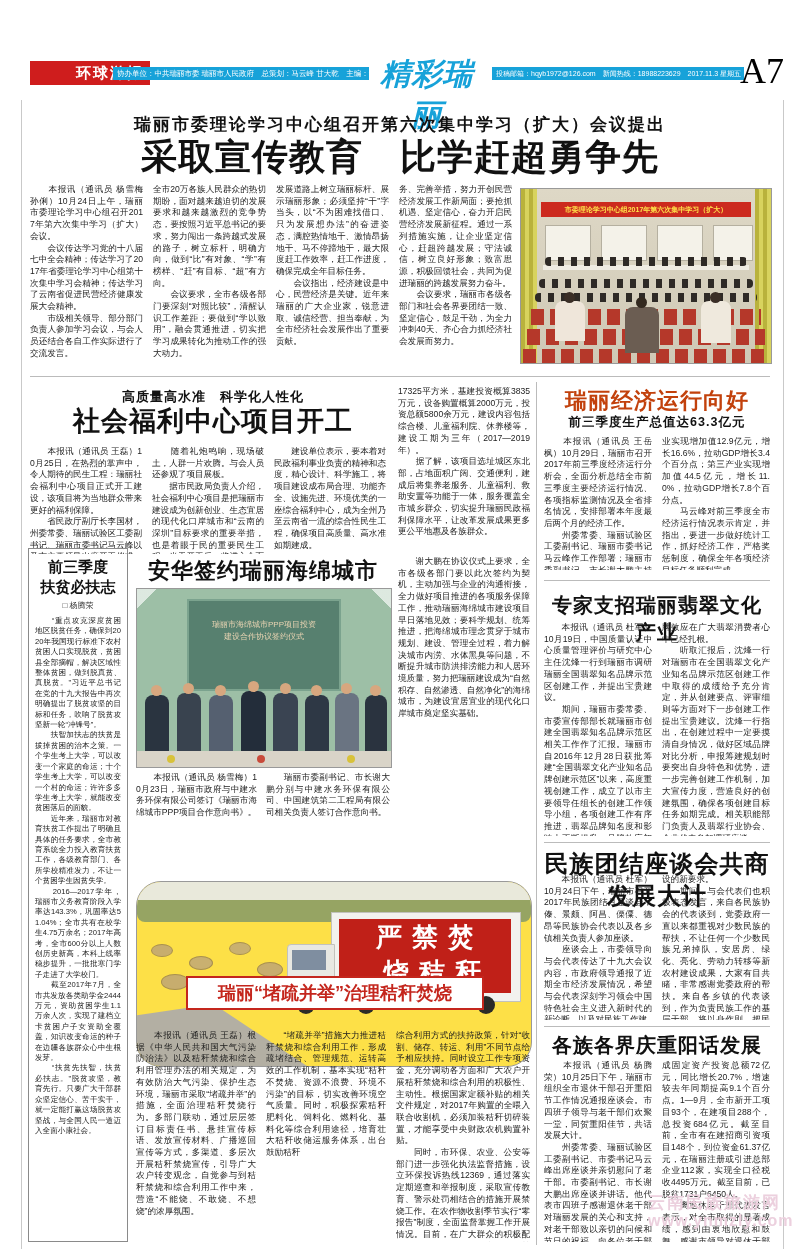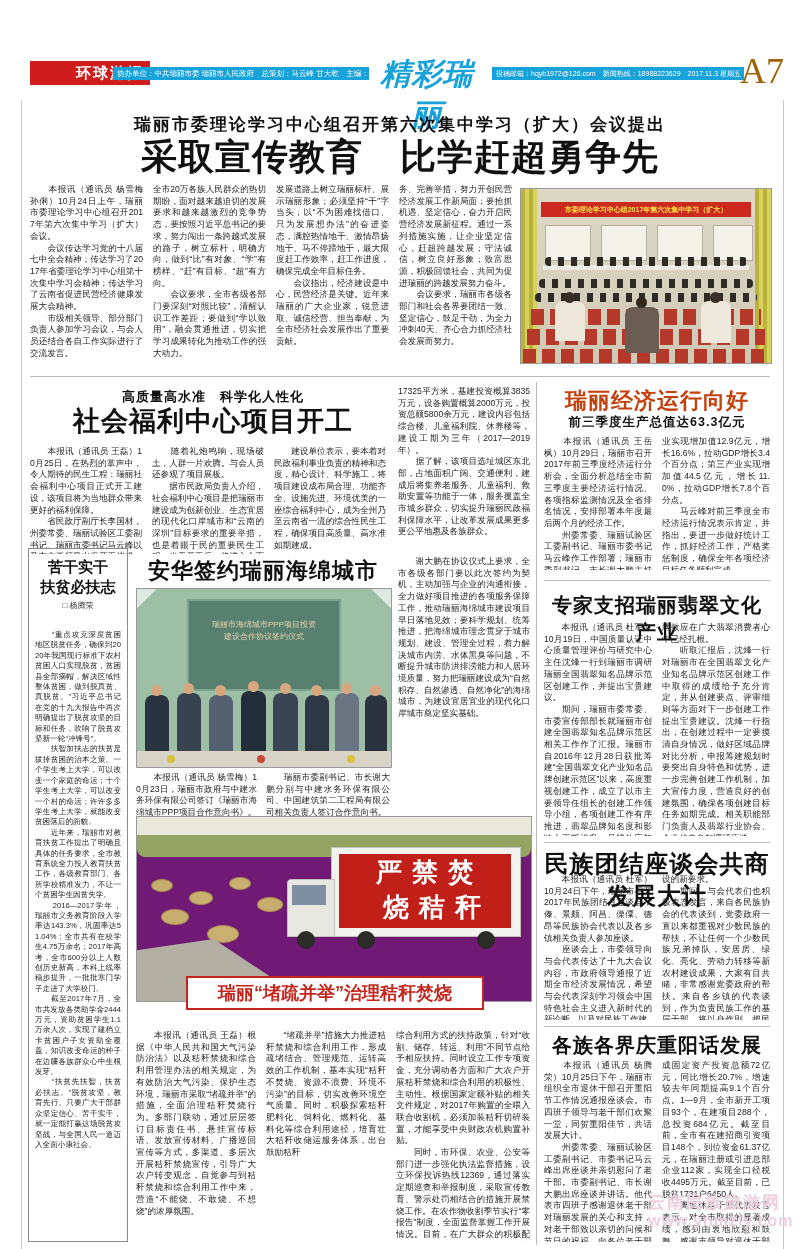--- a/index.html
+++ b/index.html
@@ -10,21 +10,21 @@
        white-space:pre-line;color:#1c1c1c;word-break:break-all;}
   .headline{font-weight:900;color:#111;text-align:center;letter-spacing:1px;}
   .rule-h{position:absolute;height:1px;background:#bbb;}
   .rule-v{position:absolute;width:1px;background:#bbb;}
   .photo{position:absolute;border:1px solid #999;overflow:hidden;}
   
   .logo{background:#cf1d1d;color:#fff;font-family:"Liberation Serif",serif;font-weight:700;
         text-align:center;letter-spacing:2px;}
   .bluebar{background:#17a2d9;color:#fff;overflow:hidden;white-space:nowrap;}
   .sect-title{color:#17a2d9;font-weight:900;font-style:italic;letter-spacing:1px;}
-  .pageno{font-family:"Liberation Serif",serif;color:#a16207;}
+  .pageno{font-family:"Liberation Serif",serif;color:#000000;}
   
   .curtain{position:absolute;top:0;bottom:0;width:16px;
      background:repeating-linear-gradient(90deg,#b9b23c 0 4px,#d8d35e 4px 8px);}
   .win{position:absolute;background:#f4f2e9;border:1px solid #b5b0a0;}
   .heads-row{position:absolute;height:9px;border-radius:4px;
      background:repeating-linear-gradient(90deg,#2e2a26 0 6px,rgba(0,0,0,0) 6px 13px);}
   .chair-row{position:absolute;height:16px;
      background:repeating-linear-gradient(90deg,#b5382a 0 13px,rgba(0,0,0,0) 13px 19px);}
   .fig{position:absolute;border-radius:8px 8px 0 0;}
   .head{position:absolute;width:11px;height:11px;border-radius:50%;background:#d7a77f;}
@@ -102,23 +102,23 @@
   <div class="abs headline" style="left:544px;top:414px;width:226px;font-size:12.5px;">前三季度生产总值达63.3亿元</div>
   <div class="col" style="left:544px;top:436px;width:108px;height:134px;">　　本报讯（通讯员 王岳枫）10月29日，瑞丽市召开2017年前三季度经济运行分析会，全面分析总结全市前三季度主要经济运行情况、各项指标监测情况及全省排名情况，安排部署本年度最后两个月的经济工作。
 　　州委常委、瑞丽试验区工委副书记、瑞丽市委书记马云峰作工作部署；瑞丽市委副书记、市长谢大鹏主持会议。
 　　前三季度，全市实现地区生产总值63.3亿元，同比增长11.7%。其中，第一产业实现增加值6.05亿元，增长5.9%，拉动GDP增长0.5个百分点；第二产</div>
   <div class="col" style="left:662px;top:436px;width:108px;height:134px;">业实现增加值12.9亿元，增长16.6%，拉动GDP增长3.4个百分点；第三产业实现增加值44.5亿元，增长11.0%，拉动GDP增长7.8个百分点。
 　　马云峰对前三季度全市经济运行情况表示肯定，并指出，要进一步做好统计工作，抓好经济工作，严格奖惩制度，确保全年各项经济目标任务顺利完成。
 　　相关领导以及涉及经济指标的各部门负责人汇报发言，对照目标查找差距、分析原因、提出措施。</div>
   <div class="rule-h" style="left:544px;top:580px;width:226px;"></div>
 
   <div class="abs" style="left:28px;top:548px;width:100px;height:694px;border:1px solid #8a8a8a;box-sizing:border-box;padding:8px 6px;">
-    <div style="font-size:15px;font-weight:900;text-align:center;line-height:20px;color:#111;">苦干实干</div>
+    <div style="font-size:15px;font-weight:900;text-align:center;line-height:20px;color:#111;">前三季度</div>
     <div style="font-size:15px;font-weight:900;text-align:center;line-height:20px;color:#111;">扶贫必扶志</div>
-    <div style="font-size:8px;text-align:center;margin:3px 0 19px;color:#333;">□ 杨腾荣</div>
+    <div style="font-size:8px;text-align:center;margin:3px 0 5px;color:#333;">□ 杨腾荣</div>
     <div class="col" style="position:static;width:86px;height:600px;font-size:7.6px;line-height:10.4px;">　　“重点攻克深度贫困地区脱贫任务，确保到2020年我国现行标准下农村贫困人口实现脱贫，贫困县全部摘帽，解决区域性整体贫困，做到脱真贫、真脱贫。”习近平总书记在党的十九大报告中再次明确提出了脱贫攻坚的目标和任务，吹响了脱贫攻坚新一轮“冲锋号”。
 　　扶智加扶志的扶贫是拔掉贫困的治本之策。一个学生考上大学，可以改变一个家庭的命运；十个学生考上大学，可以改变一个村的命运；许许多多学生考上大学，就能改变贫困落后的面貌。
 　　近年来，瑞丽市对教育扶贫工作提出了明确且具体的任务要求，全市教育系统全力投入教育扶贫工作，各级教育部门、各所学校精准发力，不让一个贫困学生因贫失学。
 　　2016—2017学年，瑞丽市义务教育阶段入学率达143.3%，巩固率达51.04%；全市共有在校学生4.75万余名；2017年高考，全市600分以上人数创历史新高，本科上线率稳步提升，一批批寒门学子走进了大学校门。
 　　截至2017年7月，全市共发放各类助学金2444万元，资助贫困学生1.1万余人次，实现了建档立卡贫困户子女资助全覆盖，知识改变命运的种子在边疆各族群众心中生根发芽。
 　　“扶贫先扶智，扶贫必扶志。”脱贫攻坚，教育先行。只要广大干部群众坚定信心、苦干实干，就一定能打赢这场脱贫攻坚战，与全国人民一道迈入全面小康社会。</div>
   </div>
 
   <div class="abs headline" style="left:136px;top:556px;width:254px;font-size:22px;">安华签约瑞丽海绵城市</div>
 
@@ -145,21 +145,21 @@
       <div class="head" style="left:233px;top:96px;"></div>
     <div class="abs" style="left:0;bottom:0;width:100%;height:16px;background:#d9d4c8;"></div>
     <div class="abs" style="left:30px;bottom:4px;width:8px;height:8px;border-radius:50%;background:#d8c23a;"></div>
     <div class="abs" style="left:120px;bottom:4px;width:8px;height:8px;border-radius:50%;background:#c84a3a;"></div>
     <div class="abs" style="left:210px;bottom:4px;width:8px;height:8px;border-radius:50%;background:#d8c23a;"></div>
   </div>
   <div class="col" style="left:398px;top:556px;width:132px;height:212px;">　　谢大鹏在协议仪式上要求，全市各级各部门要以此次签约为契机，主动加强与企业的沟通衔接，全力做好项目推进的各项服务保障工作，推动瑞丽海绵城市建设项目早日落地见效；要科学规划、统筹推进，把海绵城市理念贯穿于城市规划、建设、管理全过程，着力解决城市内涝、水体黑臭等问题，不断提升城市防洪排涝能力和人居环境质量，努力把瑞丽建设成为“自然积存、自然渗透、自然净化”的海绵城市，为建设宜居宜业的现代化口岸城市奠定坚实基础。</div>
   <div class="col" style="left:136px;top:772px;width:121px;height:62px;">　　本报讯（通讯员 杨雪梅）10月23日，瑞丽市政府与中建水务环保有限公司签订《瑞丽市海绵城市PPP项目合作意向书》。</div>
   <div class="col" style="left:266px;top:772px;width:124px;height:62px;">　　瑞丽市委副书记、市长谢大鹏分别与中建水务环保有限公司、中国建筑第二工程局有限公司相关负责人签订合作意向书。</div>
 
-  <div class="photo" style="left:136px;top:816px;width:394px;height:184px;background:#701a75;">
+  <div class="photo" style="left:136px;top:881px;width:394px;height:184px;background:#fde047;border-radius:25px;">
     <div class="abs" style="left:0;top:0;width:100%;height:26px;background:#e9e9db;"></div>
     <div class="abs" style="left:0;top:18px;width:100%;height:22px;background:#96a463;border-radius:0 0 8px 8px;"></div>
     <div class="abs" style="left:14px;top:62px;width:20px;height:11px;background:#c7ad6e;border:1px solid #a8904f;border-radius:50%;"></div>
     <div class="abs" style="left:52px;top:74px;width:22px;height:12px;background:#c9b070;border:1px solid #a8904f;border-radius:50%;"></div>
     <div class="abs" style="left:24px;top:92px;width:26px;height:14px;background:#c7ad6e;border:1px solid #a8904f;border-radius:50%;"></div>
     <div class="abs" style="left:92px;top:60px;width:20px;height:11px;background:#c9b070;border:1px solid #a8904f;border-radius:50%;"></div>
     <div class="abs" style="left:120px;top:80px;width:24px;height:13px;background:#c7ad6e;border:1px solid #a8904f;border-radius:50%;"></div>
     <div class="abs" style="left:70px;top:108px;width:30px;height:16px;background:#c9b070;border:1px solid #a8904f;border-radius:50%;"></div>
     <div class="abs" style="left:0;bottom:0;width:170px;height:62px;background:#b3afa3;clip-path:polygon(0 100%,100% 100%,45% 0,0 18%);"></div>
 

